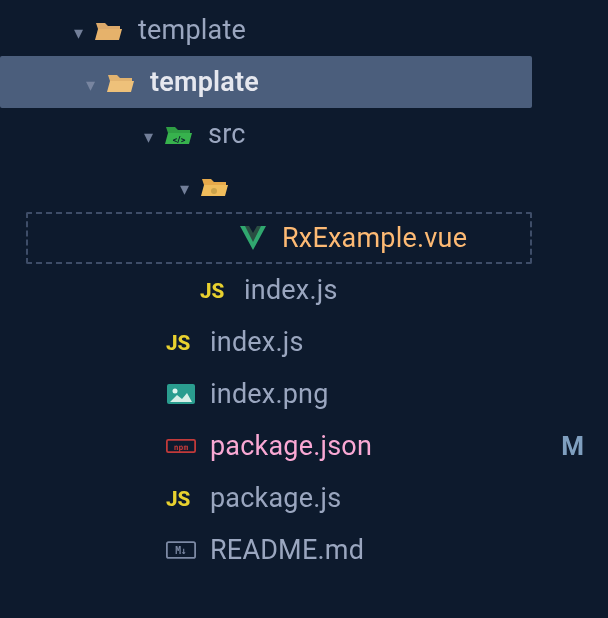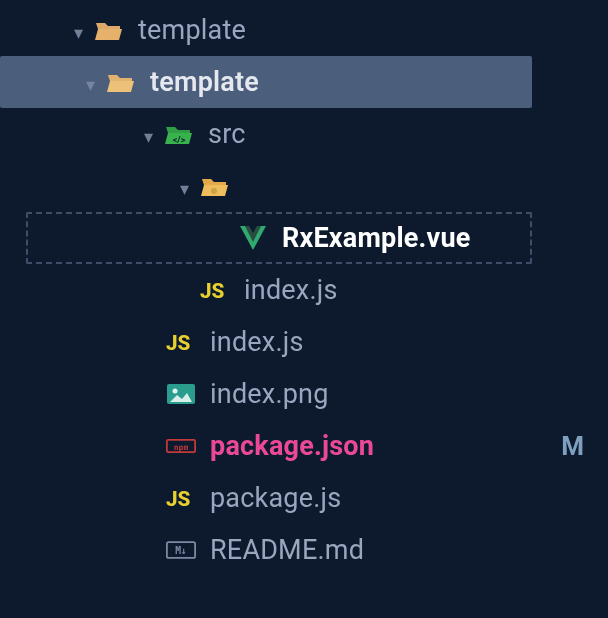--- a/index.html
+++ b/index.html
@@ -19,39 +19,39 @@
       background: #4b5e7c;
       margin-right: 76px;
       border-radius: 2px;
     }
     .row.selected .label { color: #e6e8ef; font-weight: 600; }
     .row.dashed {
       border: 2px dashed #3e4d68;
       margin-left: 26px; margin-right: 76px;
       border-radius: 2px;
     }
-    .row.dashed .label { color: #ffffff; font-weight: 700; }
+    .row.dashed .label { color: #fdba74; font-weight: 400; }
     .chevron {
       width:14px; height:14px; display:inline-block;
       flex:0 0 14px; margin-right:6px;
       color:#7d8aa5; font-size:18px; opacity:.9;
       transform: translateY(-1px);
     }
     .chevron.open::before { content:"▾"; }
     .chevron.none::before { content:""; }
     .icon { width:30px; height:30px; flex:0 0 30px; margin-right:14px; display:flex; align-items:center; justify-content:center; }
     .label { white-space:nowrap; letter-spacing: .2px; }
     .status { margin-left:auto; margin-right:24px; color:#7f9fbf; font-weight:700; font-size:26px; }
     
     .sp { display:inline-block; flex:0 0 auto; }
     
 
     
     svg { display:block; }
-    .label.file-bold { color:#ec4899; font-weight:700; }
+    .label.file-bold { color:#f9a8d4; font-weight:400; }
   </style>
 </head>
 <body>
 
 <div class="tree" id="tree">
     <div class="row">
       <span class="sp" style="width: 74px;"></span>
       <span class="chevron open"></span>
       <span class="icon">
         <svg width="30" height="24" viewBox="0 0 30 24">

